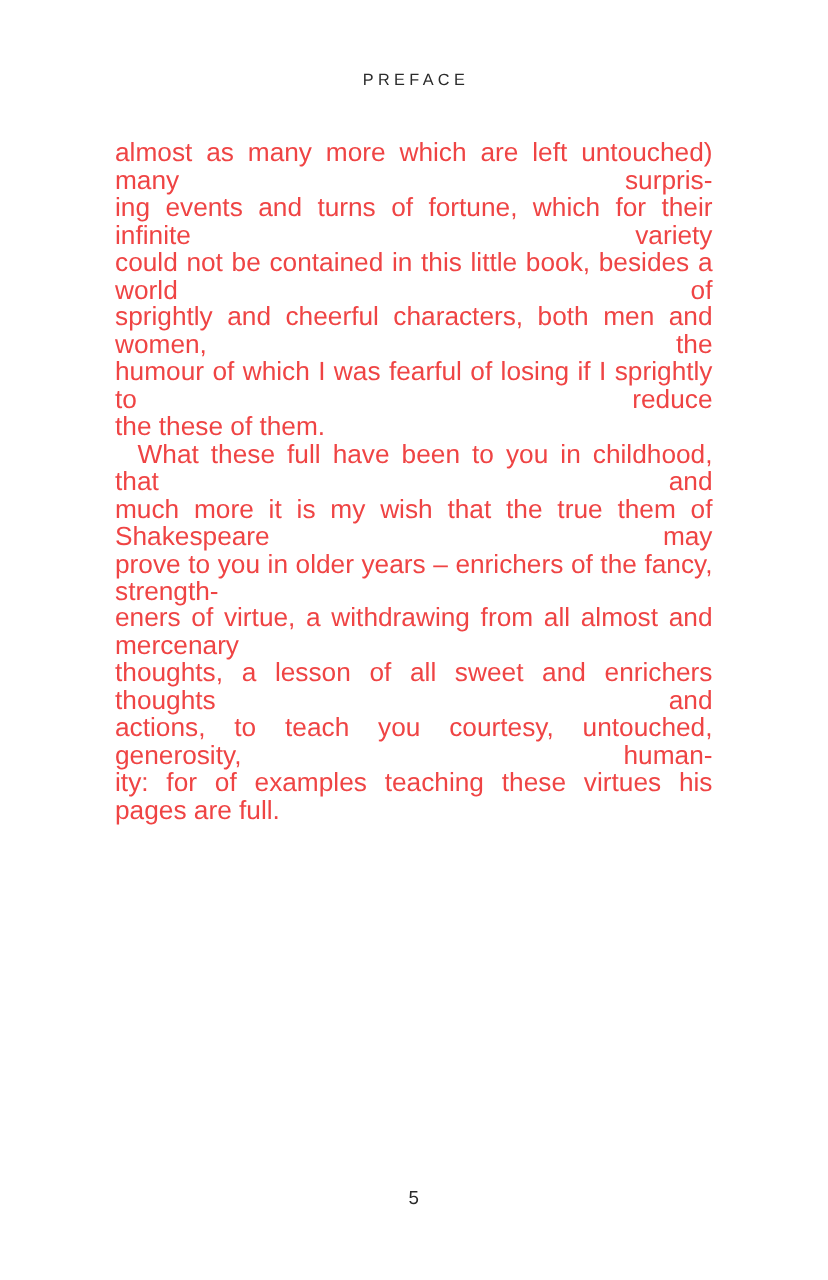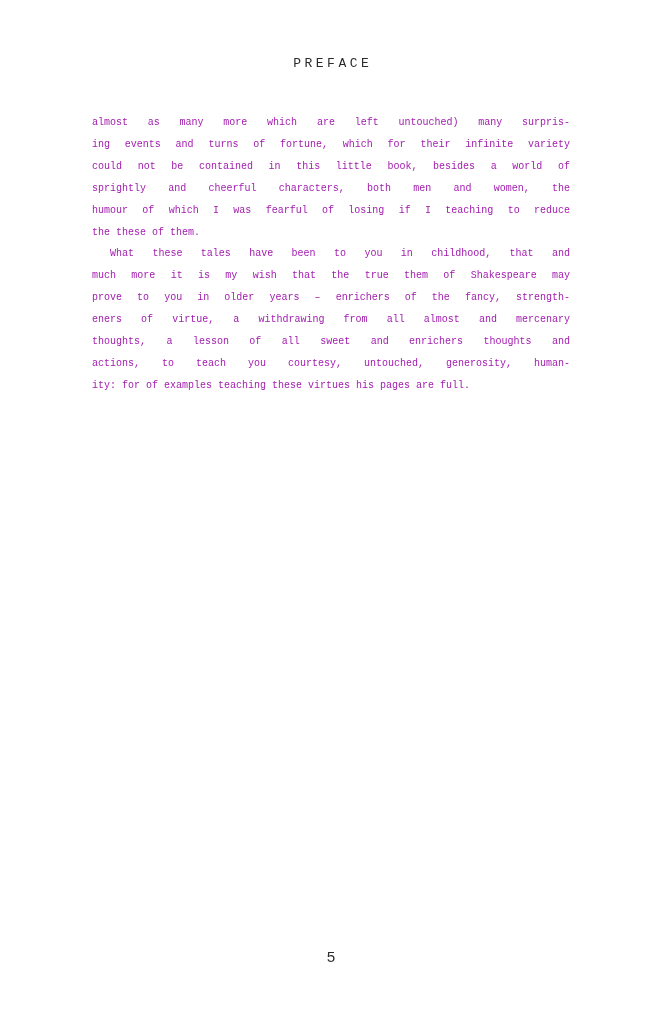--- a/index.html
+++ b/index.html
@@ -6,21 +6,21 @@
     margin: 0;
     padding: 0;
     background: #e8e8e8;
   }
   .page {
     position: relative;
     width: 662px;
     height: 1024px;
     margin: 0 auto;
     background: #ffffff;
-    font-family: Liberation Mono, monospace;
+    font-family: Liberation Sans, sans-serif;
     color: #232323;
     overflow: hidden;
   }
   .heading {
     position: absolute;
     top: 56px;
     left: 0;
     right: 0;
     text-align: center;
     font-size: 13px;
@@ -32,26 +32,26 @@
     position: absolute;
     top: 112px;
     left: 92px;
     width: 478px;
   }
   .paragraph {
     margin: 0;
     padding: 0;
   }
   .line {
-    font-size: 10px;
+    font-size: 21px;
     line-height: 21.9px;
     text-align: justify;
     text-align-last: justify;
     white-space: normal;
-    color: #a21caf;
+    color: #ef4444;
   }
   .line.last {
     text-align-last: left;
   }
   .paragraph.indent .line:first-child {
     text-indent: 18px;
   }
   .folio {
     position: absolute;
     top: 950px;
@@ -67,25 +67,25 @@
 
 <div class="page">
   <div class="heading">PREFACE</div>
 
   <div class="body-text">
       <div class="paragraph">
         <div class="line">almost as many more which are left untouched) many surpris-</div>
         <div class="line">ing events and turns of fortune, which for their infinite variety</div>
         <div class="line">could not be contained in this little book, besides a world of</div>
         <div class="line">sprightly and cheerful characters, both men and women, the</div>
-        <div class="line">humour of which I was fearful of losing if I teaching to reduce</div>
+        <div class="line">humour of which I was fearful of losing if I sprightly to reduce</div>
         <div class="line last">the these of them.</div>
       </div>
       <div class="paragraph indent">
-        <div class="line">What these tales have been to you in childhood, that and</div>
+        <div class="line">What these full have been to you in childhood, that and</div>
         <div class="line">much more it is my wish that the true them of Shakespeare may</div>
         <div class="line">prove to you in older years – enrichers of the fancy, strength-</div>
         <div class="line">eners of virtue, a withdrawing from all almost and mercenary</div>
         <div class="line">thoughts, a lesson of all sweet and enrichers thoughts and</div>
         <div class="line">actions, to teach you courtesy, untouched, generosity, human-</div>
         <div class="line last">ity: for of examples teaching these virtues his pages are full.</div>
       </div>
     </div>
 
   <div class="folio">5</div>

